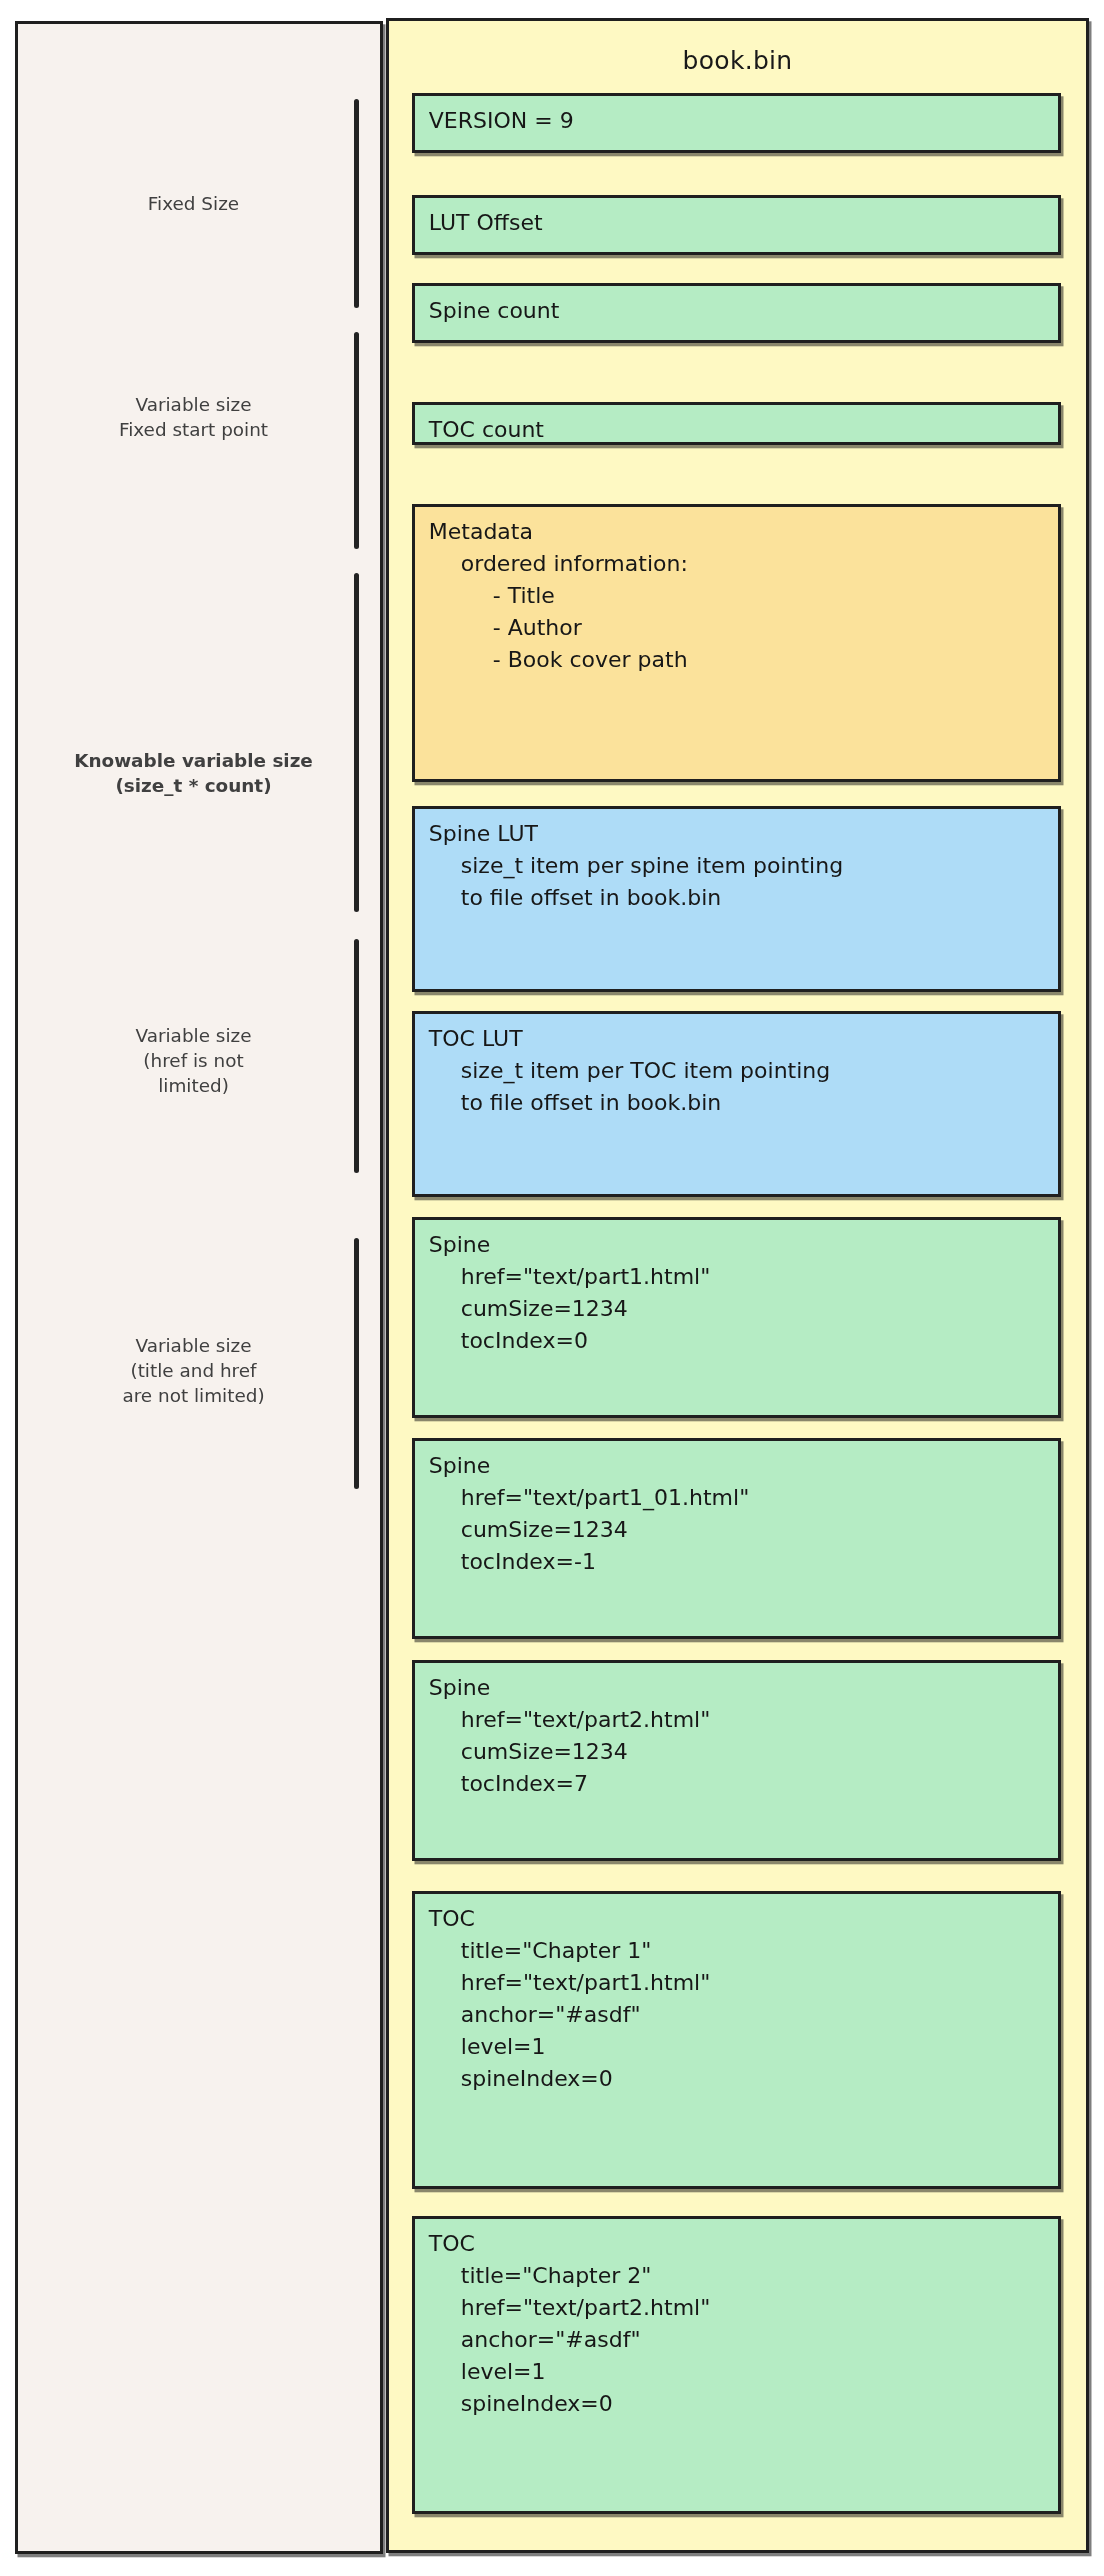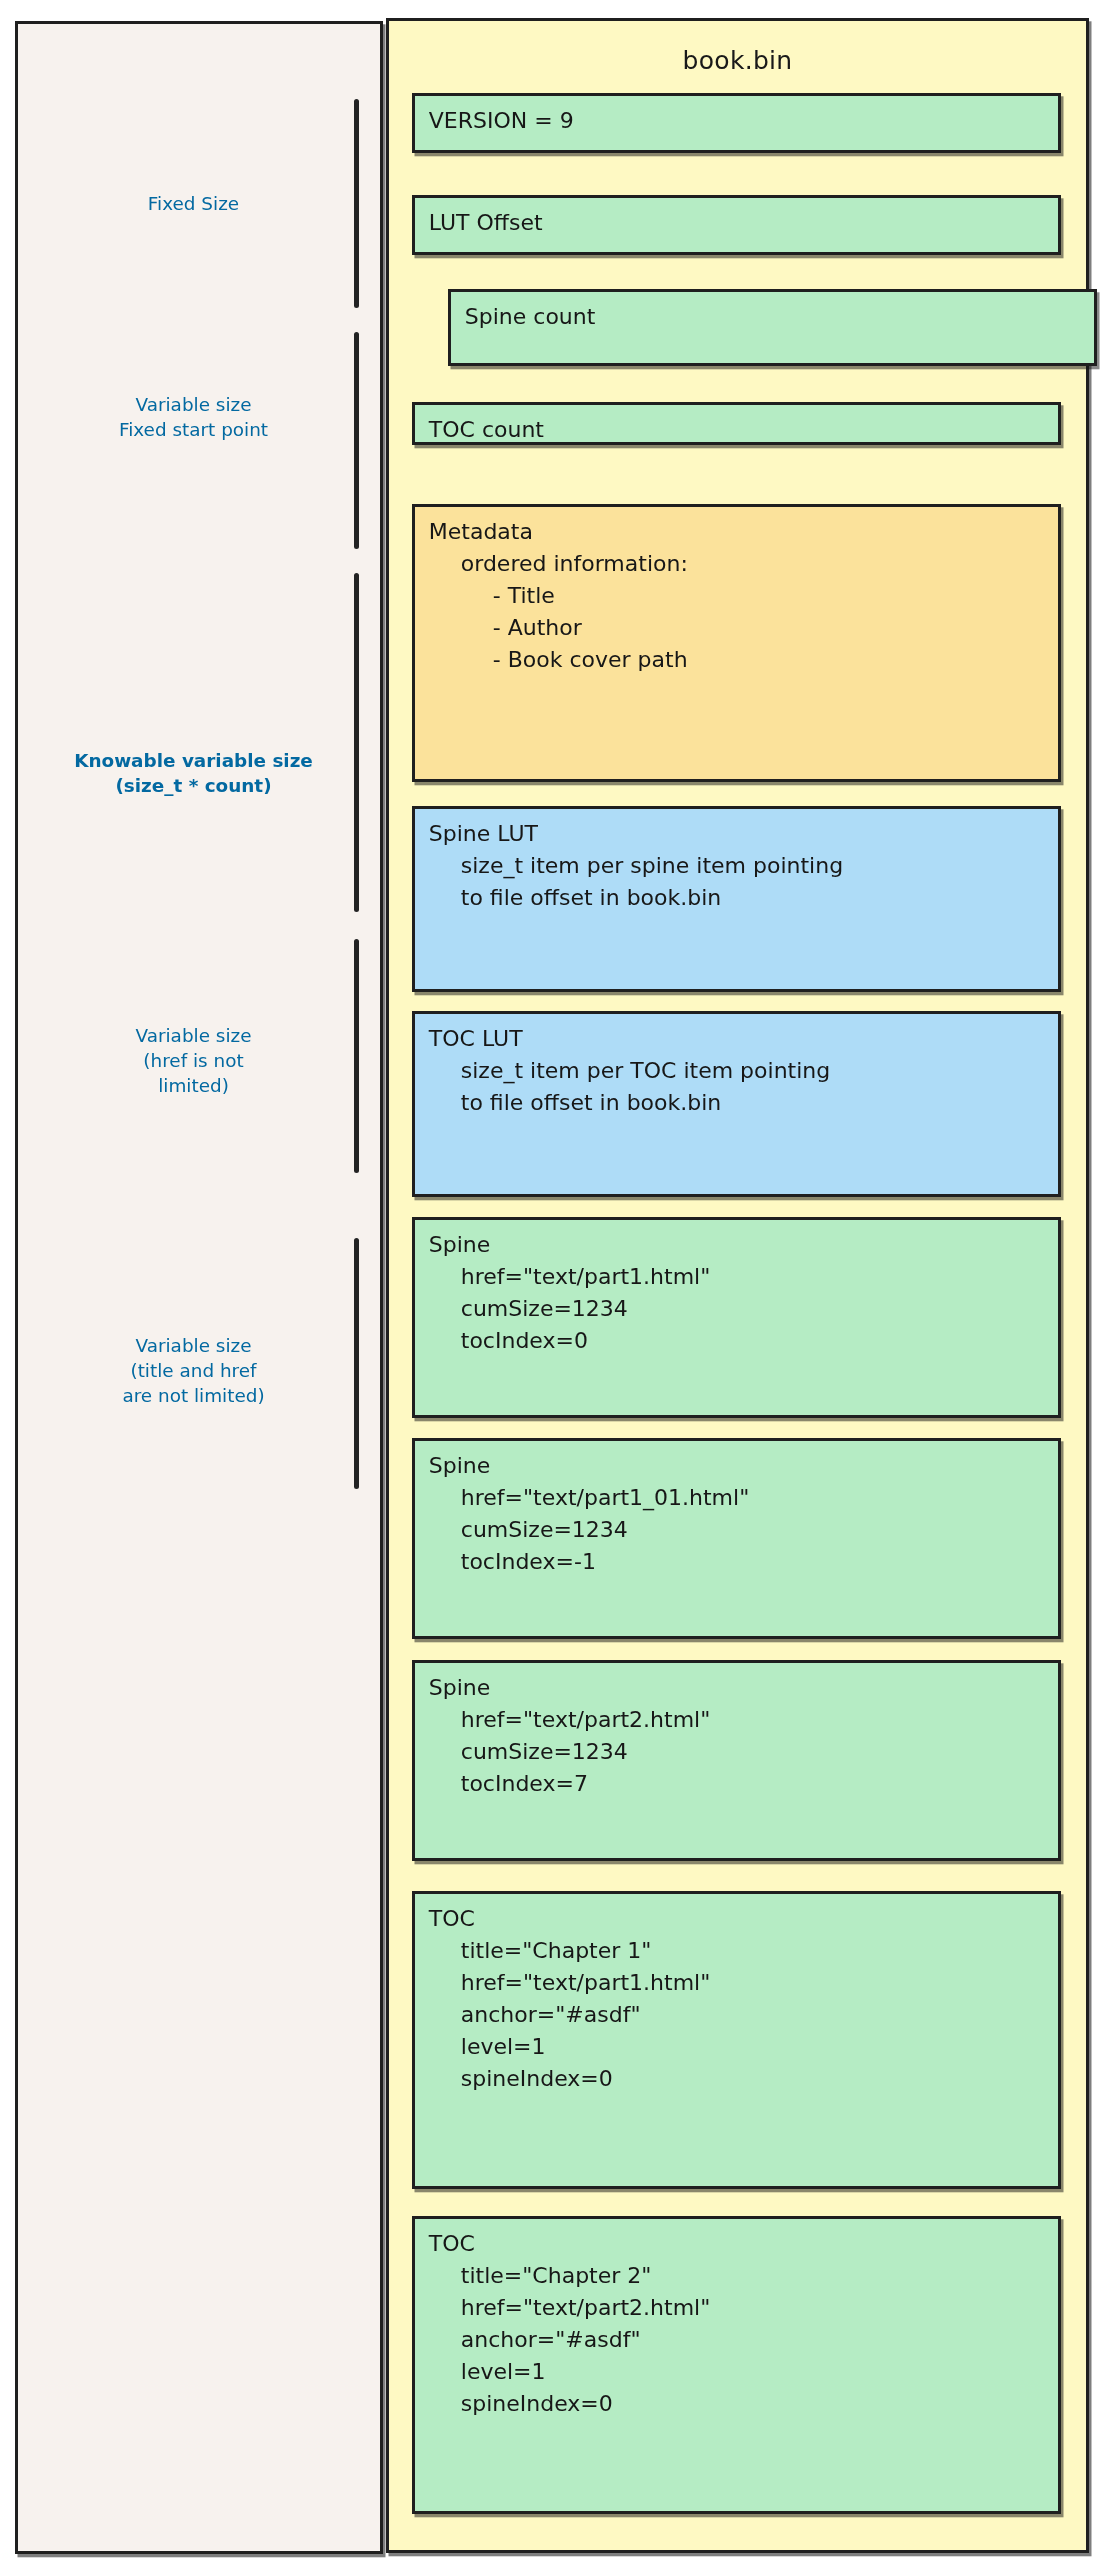--- a/index.html
+++ b/index.html
@@ -68,21 +68,21 @@
   }
 
   
   .group-label {
     position: absolute;
     left: 25px;
     width: 301px;
     text-align: center;
     font-size: 18.4px;
     line-height: 25px;
-    color: #0369a1;
+    color: #404040;
     white-space: pre-line;
   }
 
   
   .block {
     position: absolute;
     left: 23.4px;
     width: 649px;
     box-sizing: border-box;
     border: 3.3px solid #1f1f1f;
@@ -136,21 +136,21 @@
 
   <div class="right-panel">
     <div class="file-title">book.bin</div>
     <div id="blocks-host">
         <div class="block green" style="top: 72px; height: 60px;">
           <span class="hdr">VERSION = 9</span>
         </div>
         <div class="block green" style="top: 174px; height: 60px;">
           <span class="hdr">LUT Offset</span>
         </div>
-        <div class="block green" style="top: 268px; height: 77px; margin-left: 36px;">
+        <div class="block green" style="top: 262px; height: 60px;">
           <span class="hdr">Spine count</span>
         </div>
         <div class="block green" style="top: 381px; height: 43px;">
           <span class="hdr">TOC count</span>
         </div>
         <div class="block yellow" style="top: 483px; height: 278px;">
           <span class="hdr">Metadata</span>
           <span class="ln">ordered information:</span>
           <span class="ln deep">- Title</span>
           <span class="ln deep">- Author</span>

